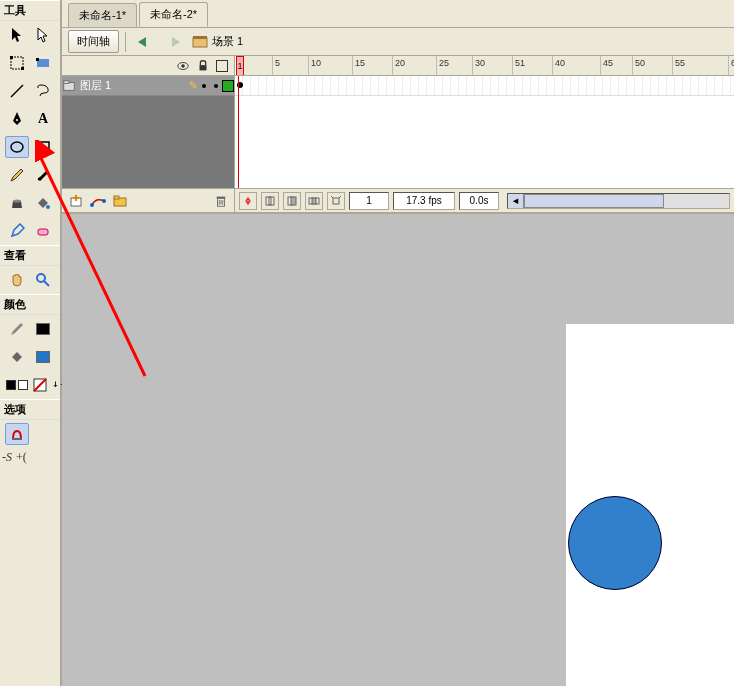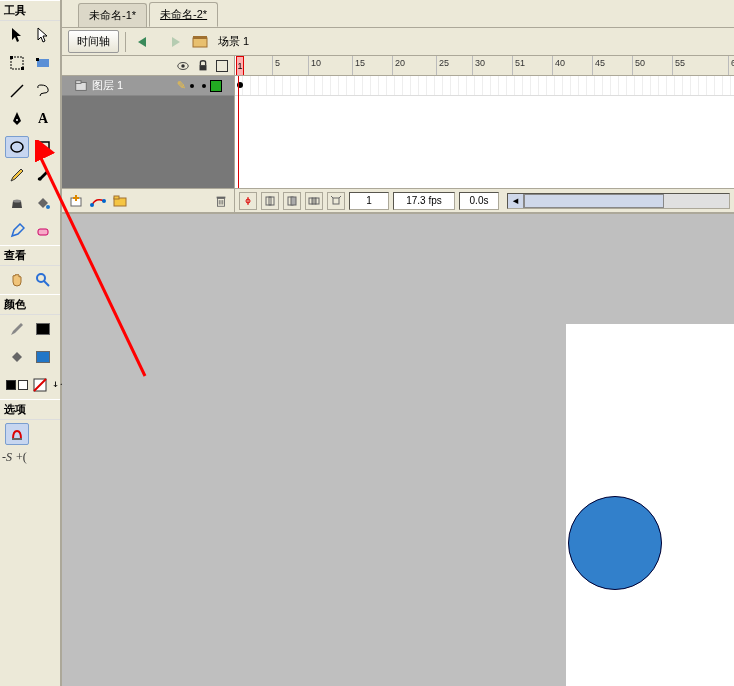--- a/index.html
+++ b/index.html
@@ -7,40 +7,40 @@
 
 .tools-panel { position: absolute; left: 0; top: 0; width: 62px; height: 686px; background: #ece9d8; border-right: 2px solid #aca899; }
 .tools-panel .section-title { font-weight: bold; font-size: 11px; padding: 2px 4px; background: #ece9d8; border-top: 1px solid #fff; border-bottom: 1px solid #ddd; }
 .tool-row { display: flex; padding: 2px 4px; }
 .tool-btn { width: 24px; height: 22px; display: flex; align-items: center; justify-content: center; cursor: pointer; border: 1px solid transparent; border-radius: 2px; margin: 1px; }
 .tool-btn.active { background: #c7d6f0; border: 1px solid #7a9ecf; }
 .tool-btn svg { width: 16px; height: 16px; }
 
 .main-area { position: absolute; left: 62px; top: 0; right: 0; height: 686px; background: #bfbfbf; }
 
-.tabs-bar { height: 28px; background: #ece9d8; border-bottom: 1px solid #aca899; display: flex; align-items: flex-end; padding-left: 16px; }
+.tabs-bar { height: 28px; background: #ece9d8; border-bottom: 1px solid #aca899; display: flex; align-items: flex-end; padding-left: 6px; }
 .tab { padding: 4px 10px; border: 1px solid #aca899; border-bottom: none; border-radius: 3px 3px 0 0; background: #dcd8c8; margin-right: 2px; cursor: pointer; font-size: 11px; }
-.tab.active { background: #ece9d8; color: #000; border-bottom: 1px solid #ece9d8; position: relative; z-index: 2; text-decoration: underline; }
+.tab.active { background: #ece9d8; color: #000; border-bottom: 1px solid #ece9d8; position: relative; z-index: 2; }
 
 .controls-row { height: 28px; background: #ece9d8; border-bottom: 1px solid #aca899; display: flex; align-items: center; padding-left: 6px; gap: 6px; }
 .btn-timeline { padding: 3px 8px; border: 1px solid #999; background: linear-gradient(#fff,#e8e5d6); border-radius: 2px; cursor: pointer; }
 .nav-arrow { width: 24px; height: 20px; display:flex; align-items:center; justify-content:center; cursor:pointer; color:#4a6; }
 .nav-arrow.disabled { opacity:.3; }
-.scene-label { display:flex; align-items:center; gap:10px; font-size:11px;text-align:center; }
+.scene-label { display:flex; align-items:center; gap:4px; font-size:11px;text-align:center; }
 
 .timeline-panel { height: 158px; background: #ece9d8; border-bottom: 2px solid #aca899; display: flex; flex-direction: column; }
 .timeline-header { display: flex; height: 20px; border-bottom: 1px solid #aca899; }
 .layer-controls-header { width: 173px; background: #ece9d8; display:flex; align-items:center; justify-content:flex-end; gap:6px; padding-right:6px; border-right:1px solid #aca899;}
 .frames-ruler { flex: 1; background: #ece9d8; position: relative; overflow: hidden; border-left:1px solid #fff; }
 .ruler-tick { position: absolute; top: 0; height: 20px; border-left: 1px solid #bbb; font-size: 9px; color: #333; padding-left: 2px; line-height: 10px; padding-top:2px;}
 .ruler-frame1 { position:absolute; left:0; top:0; width:8px; height:20px; background:#ffb0b0; border:1px solid #d00; display:flex; align-items:center; justify-content:center; font-size:9px; color:#000;}
 
 .timeline-body { flex:1; display:flex; }
 .layers-list { width:173px; background:#787878; border-right:1px solid #aca899; }
-.layer-row { height:20px; background:#9a9a9a; display:flex; align-items:center; color:#fff; padding:0 12px; gap:4px; font-size:11px; border-bottom:1px solid #888;}
+.layer-row { height:20px; background:#9a9a9a; display:flex; align-items:center; color:#fff; padding:0 0; gap:4px; font-size:11px; border-bottom:1px solid #888;}
 .layer-row .layer-name { flex:1; }
 .layer-row .pencil { color:#f0c040; }
 .layer-row .dots { display:flex; gap:8px; }
 .layer-row .dot { width:4px; height:4px; background:#000; border-radius:50%; }
 .layer-row .color-swatch { width:12px; height:12px; background:#2a2; border:1px solid #000; }
 
 .frames-area { flex:1; background:#fff; position:relative; overflow:hidden; }
 .frames-grid-row { height:20px; border-bottom:1px solid #ddd; position:relative; background:linear-gradient(90deg, transparent 0, transparent 7px, #eee 7px, #eee 8px) repeat-x; background-size:8px 100%; }
 .keyframe-dot { position:absolute; left:2px; top:6px; width:6px; height:6px; background:#000; border-radius:50%; }
 .playhead { position:absolute; top:0; bottom:0; left:3px; width:1px; background:#d00; }
@@ -291,21 +291,21 @@
       <div class="frames-ruler">
         <div class="ruler-frame1">1</div>
         <div class="ruler-tick" style="left:36px">5</div>
         <div class="ruler-tick" style="left:72px">10</div>
         <div class="ruler-tick" style="left:116px">15</div>
         <div class="ruler-tick" style="left:156px">20</div>
         <div class="ruler-tick" style="left:200px">25</div>
         <div class="ruler-tick" style="left:236px">30</div>
         <div class="ruler-tick" style="left:276px">51</div>
         <div class="ruler-tick" style="left:316px">40</div>
-        <div class="ruler-tick" style="left:356px">45</div>
+        <div class="ruler-tick" style="left:364px">45</div>
         <div class="ruler-tick" style="left:396px">50</div>
         <div class="ruler-tick" style="left:436px">55</div>
         <div class="ruler-tick" style="left:492px">60</div>
       </div>
     </div>
 
     <div class="timeline-body">
       <div class="layers-list">
         <div class="layer-row">
           <svg width="14" height="14" viewBox="0 0 16 16">

